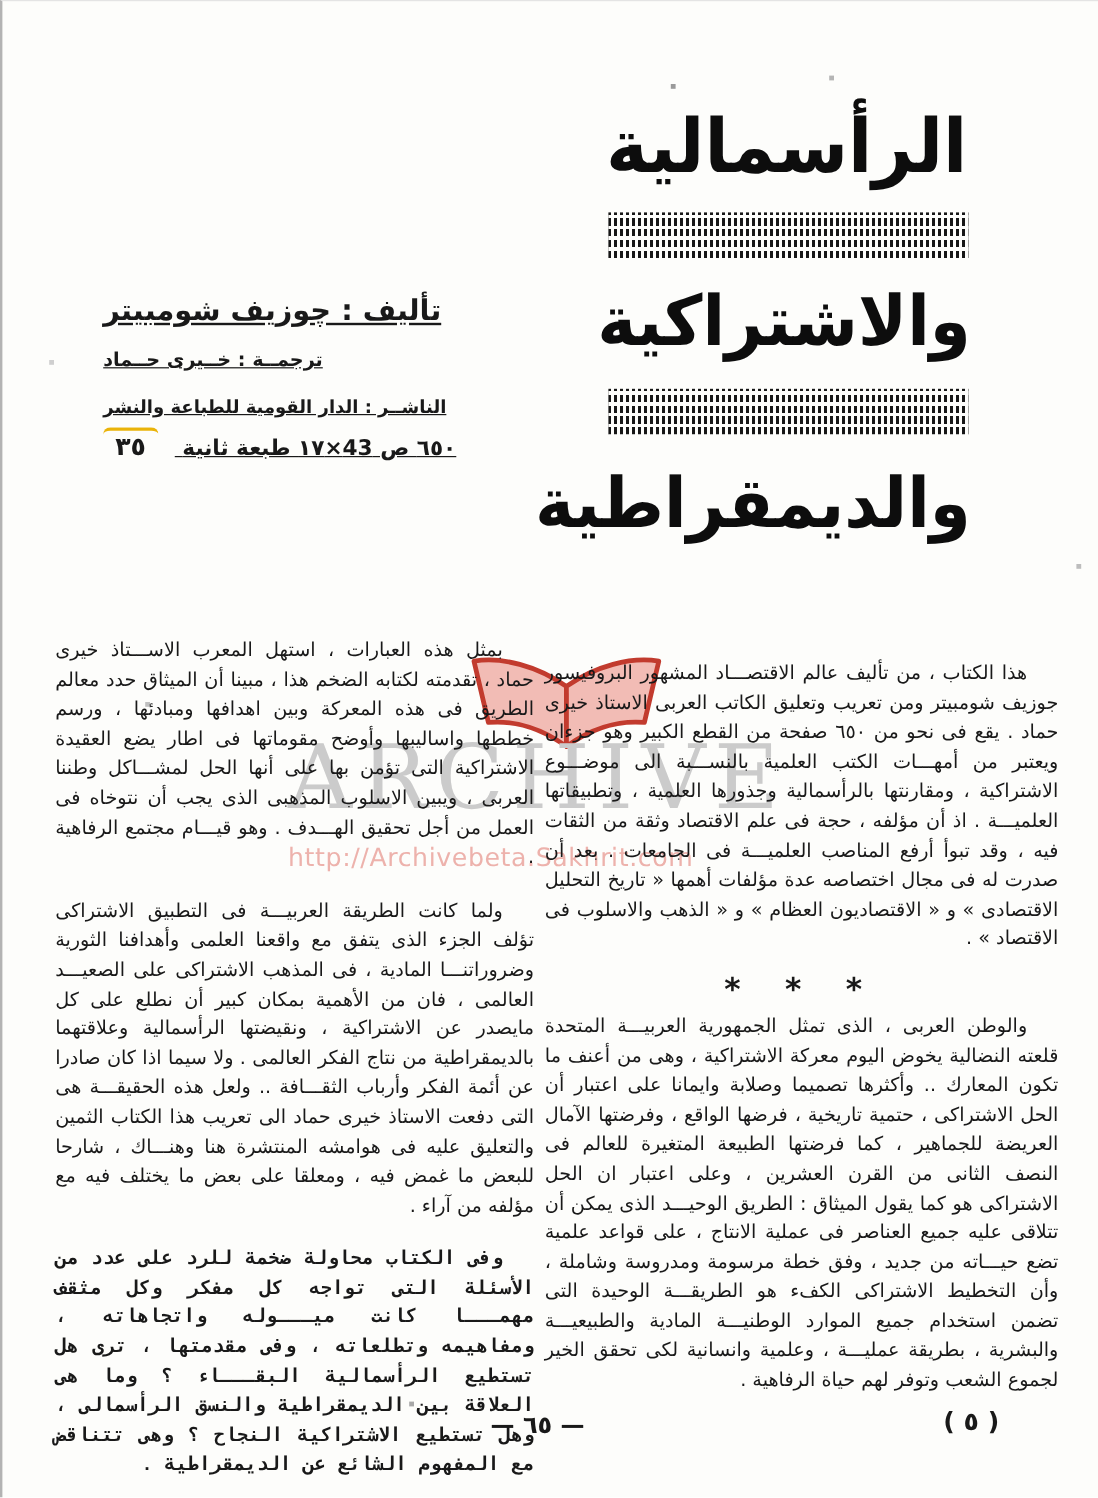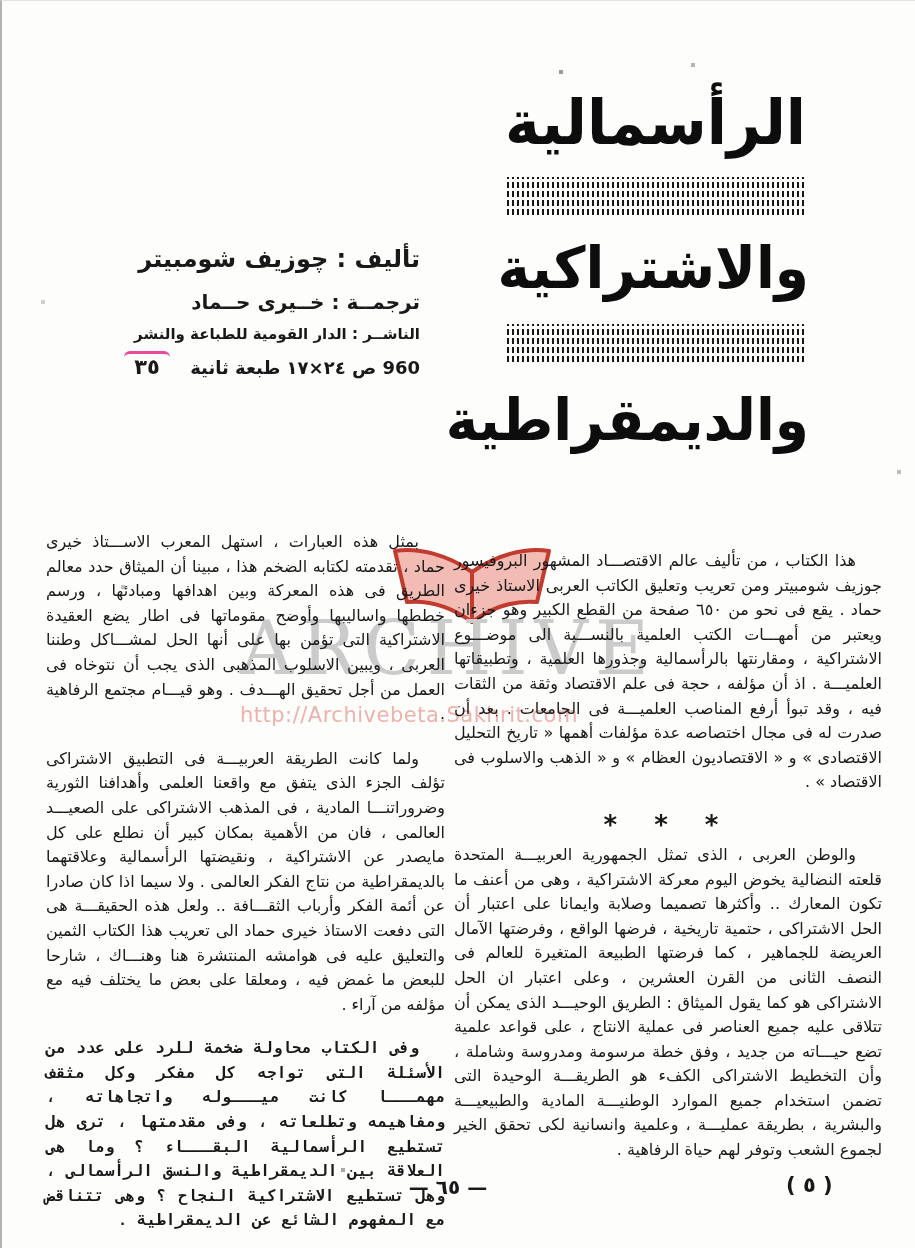--- a/index.html
+++ b/index.html
@@ -48,29 +48,29 @@
   .hatch{
     height:38px; margin:0 2px;
     background-image:
       repeating-linear-gradient(0deg, rgba(253,253,251,0) 0 6px, #fdfdfb 6px 9px),
       repeating-linear-gradient(90deg, #161616 0 2px, rgba(253,253,251,0) 2px 5px);
   }
 
   
   .meta-block{
     position:absolute; top:244px; left:84px; width:334px;
-    text-align:right; z-index:2; direction:rtl;
+    text-align:left; z-index:2; direction:rtl;text-decoration:underline;
   }
   .meta-line{white-space:nowrap;}
   .m1{font-size:24px; font-weight:700; margin-bottom:17px;}
-  .m2{font-size:20px; font-weight:700; letter-spacing:1px; margin-bottom:11px;}
+  .m2{font-size:16px; font-weight:700; letter-spacing:1px; margin-bottom:21px;}
   .m3{font-size:15px; font-weight:700; margin-bottom:8px;}
   .m4{font-size:18px; font-weight:700;}
   .price{
-    display:inline-block; border-top:3px solid #ec4899;
+    display:inline-block; border-top:3px solid #eab308;
     border-radius:6px 6px 0 0;
     padding:1px 10px 0; margin-right:14px; font-size:21px;
   }
 
   
   .col{
     position:absolute; z-index:2; direction:rtl;
     text-align:justify; font-size:16px; line-height:24.6px;
   }
   .col p{margin:0 0 20px; text-indent:26px;}
@@ -130,21 +130,21 @@
     <div class="title-line t2">والاشتراكية</div>
     <div class="hatch"></div>
     <div class="title-line t3">والديمقراطية</div>
   </div>
 
   <div class="meta-block">
     <div class="meta-line m1">تأليف : چوزيف شومبيتر</div>
     <div class="meta-line m2">ترجمــة : خــيرى حــماد</div>
     <div class="meta-line m3">الناشــر : الدار القومية للطباعة والنشر</div>
     <div class="meta-line m4">
-      <span>960 ص ٢٤×١٧ طبعة ثانية</span>
+      <span>٦٥٠ ص 43×١٧ طبعة ثانية</span>
       <span class="price">٣٥</span>
     </div>
   </div>
 
   <div class="col col-right">
     <p>هذا الكتاب ، من تأليف عالم الاقتصـــاد المشهور البروفيسور جوزيف شومبيتر ومن تعريب وتعليق الكاتب العربى الاستاذ خيرى حماد . يقع فى نحو من ٦٥٠ صفحة من القطع الكبير وهو جزءان ويعتبر من أمهـــات الكتب العلمية بالنســـبة الى موضـــوع الاشتراكية ، ومقارنتها بالرأسمالية وجذورها العلمية ، وتطبيقاتها العلميـــة . اذ أن مؤلفه ، حجة فى علم الاقتصاد وثقة من الثقات فيه ، وقد تبوأ أرفع المناصب العلميـــة فى الجامعات . بعد أن صدرت له فى مجال اختصاصه عدة مؤلفات أهمها « تاريخ التحليل الاقتصادى » و « الاقتصاديون العظام » و « الذهب والاسلوب فى الاقتصاد » .</p>
     <div class="stars">* * *</div>
     <p>والوطن العربى ، الذى تمثل الجمهورية العربيـــة المتحدة قلعته النضالية يخوض اليوم معركة الاشتراكية ، وهى من أعنف ما تكون المعارك .. وأكثرها تصميما وصلابة وايمانا على اعتبار أن الحل الاشتراكى ، حتمية تاريخية ، فرضها الواقع ، وفرضتها الآمال العريضة للجماهير ، كما فرضتها الطبيعة المتغيرة للعالم فى النصف الثانى من القرن العشرين ، وعلى اعتبار ان الحل الاشتراكى هو كما يقول الميثاق : الطريق الوحيـــد الذى يمكن أن تتلاقى عليه جميع العناصر فى عملية الانتاج ، على قواعد علمية تضع حيـــاته من جديد ، وفق خطة مرسومة ومدروسة وشاملة ، وأن التخطيط الاشتراكى الكفء هو الطريقـــة الوحيدة التى تضمن استخدام جميع الموارد الوطنيـــة المادية والطبيعيـــة والبشرية ، بطريقة عمليـــة ، وعلمية وانسانية لكى تحقق الخير لجموع الشعب وتوفر لهم حياة الرفاهية .</p>
   </div>
 

